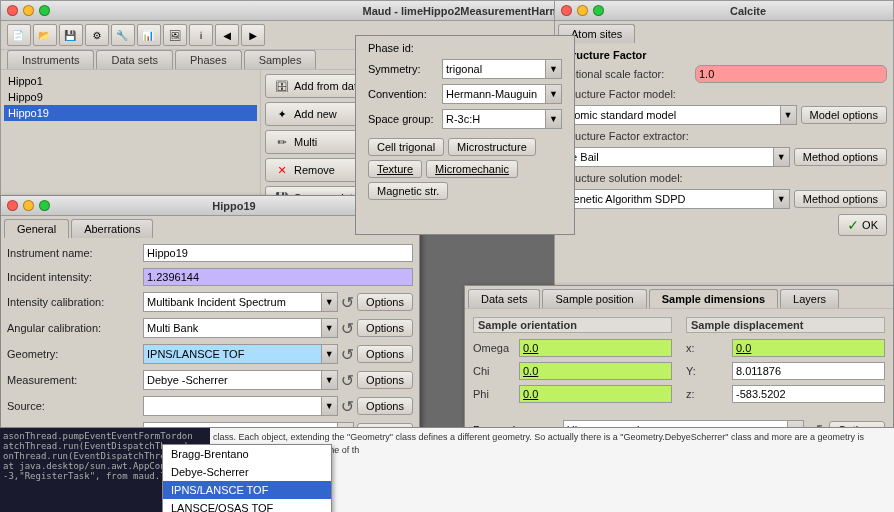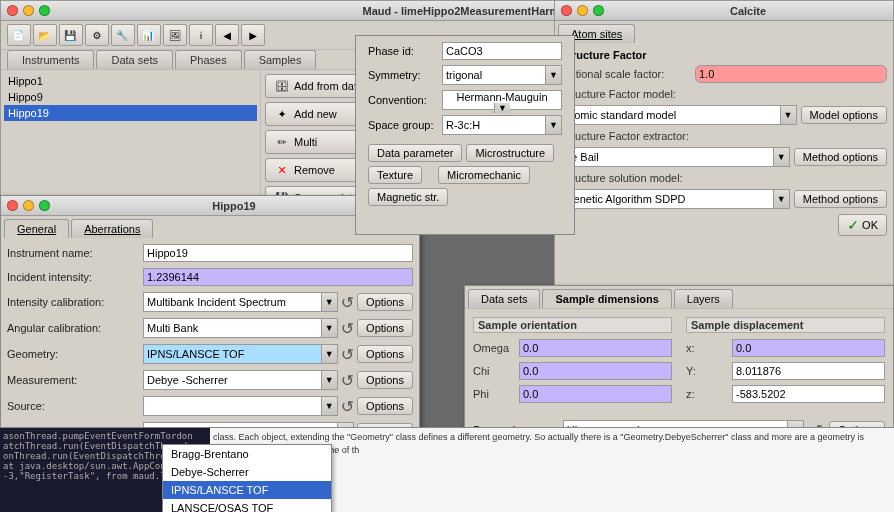--- a/index.html
+++ b/index.html
@@ -154,21 +154,20 @@
     }
 
     .calcite-tab {
       padding: 3px 12px;
       background: linear-gradient(to bottom, #e2dedb, #c8c5c0);
       border: 1px solid #999;
       border-bottom: none;
       border-radius: 3px 3px 0 0;
       cursor: pointer;
       font-size: 11px;
-      text-decoration: underline;
     }
     .calcite-tab.active {
       background: #d4d0c8;
     }
 
     .calcite-body {
       padding: 6px;
       font-size: 11px;
     }
 
@@ -424,21 +423,21 @@
       color: #333;
     }
 
     .panel-input {
       flex: 1;
       height: 18px;
       border: 1px solid #999;
       font-size: 11px;
       padding: 0 3px;
     }
-    .panel-input.red { background: #c4b5fd; }
+    .panel-input.red { background: #bef264; text-decoration: underline; }
     .panel-input.white { background: white; }
 
     .precession-row {
       display: flex;
       align-items: center;
       padding: 4px 8px;
       gap: 6px;
     }
 
     .ok-btn {
@@ -546,48 +545,47 @@
         <span>Save on database</span>
       </button>
     </div>
   </div>
 </div>
 
 <div class="phase-panel">
   <div style="padding:6px;">
     <div class="phase-form-row">
       <span class="phase-label">Phase id:</span>
-      <input class="input2 white-bg" style="width: 80px;" value="CaCO3">
     </div>
     <div class="phase-form-row">
       <span class="phase-label">Symmetry:</span>
       <div class="combo-select" style="width:100px;">
         <span>trigonal</span>
         <div class="combo-arrow">▼</div>
       </div>
     </div>
     <div class="phase-form-row">
       <span class="phase-label">Convention:</span>
-      <div class="combo-select" style="width:120px;flex-direction:column;">
+      <div class="combo-select" style="width:120px;">
         <span>Hermann-Mauguin</span>
         <div class="combo-arrow">▼</div>
       </div>
     </div>
     <div class="phase-form-row">
       <span class="phase-label">Space group:</span>
       <div class="combo-select" style="width:80px;">
         <span>R-3c:H</span>
         <div class="combo-arrow">▼</div>
       </div>
     </div>
     <div style="display:flex; gap:4px; padding:4px 6px;">
-      <button class="btn-method">Data parameter</button>
+      <button class="btn-method">Cell trigonal</button>
       <button class="btn-method">Microstructure</button>
     </div>
-    <div style="display:flex; gap:16px; padding:0 6px;">
+    <div style="display:flex; gap:4px; padding:0 6px;text-decoration:underline;">
       <button class="btn-method">Texture</button>
       <button class="btn-method">Micromechanic</button>
     </div>
     <div style="padding:4px 6px;">
       <button class="btn-method">Magnetic str.</button>
     </div>
   </div>
 </div>
 
 <div class="calcite-panel">
@@ -753,20 +751,21 @@
         <span class="checkmark">✓</span>
         <span>OK</span>
       </button>
     </div>
   </div>
 </div>
 
 <div class="sample-dims-panel">
   <div class="panel-tabs">
     <div class="panel-tab">Data sets</div>
+    <div class="panel-tab">Sample position</div>
     <div class="panel-tab active">Sample dimensions</div>
     <div class="panel-tab">Layers</div>
   </div>
 
   <div class="panel-body">
     <div class="panel-section">
       <div class="section-title">Sample orientation</div>
       <div class="panel-form-row">
         <span class="panel-label">Omega</span>
         <input class="panel-input red" value="0.0" style="">

